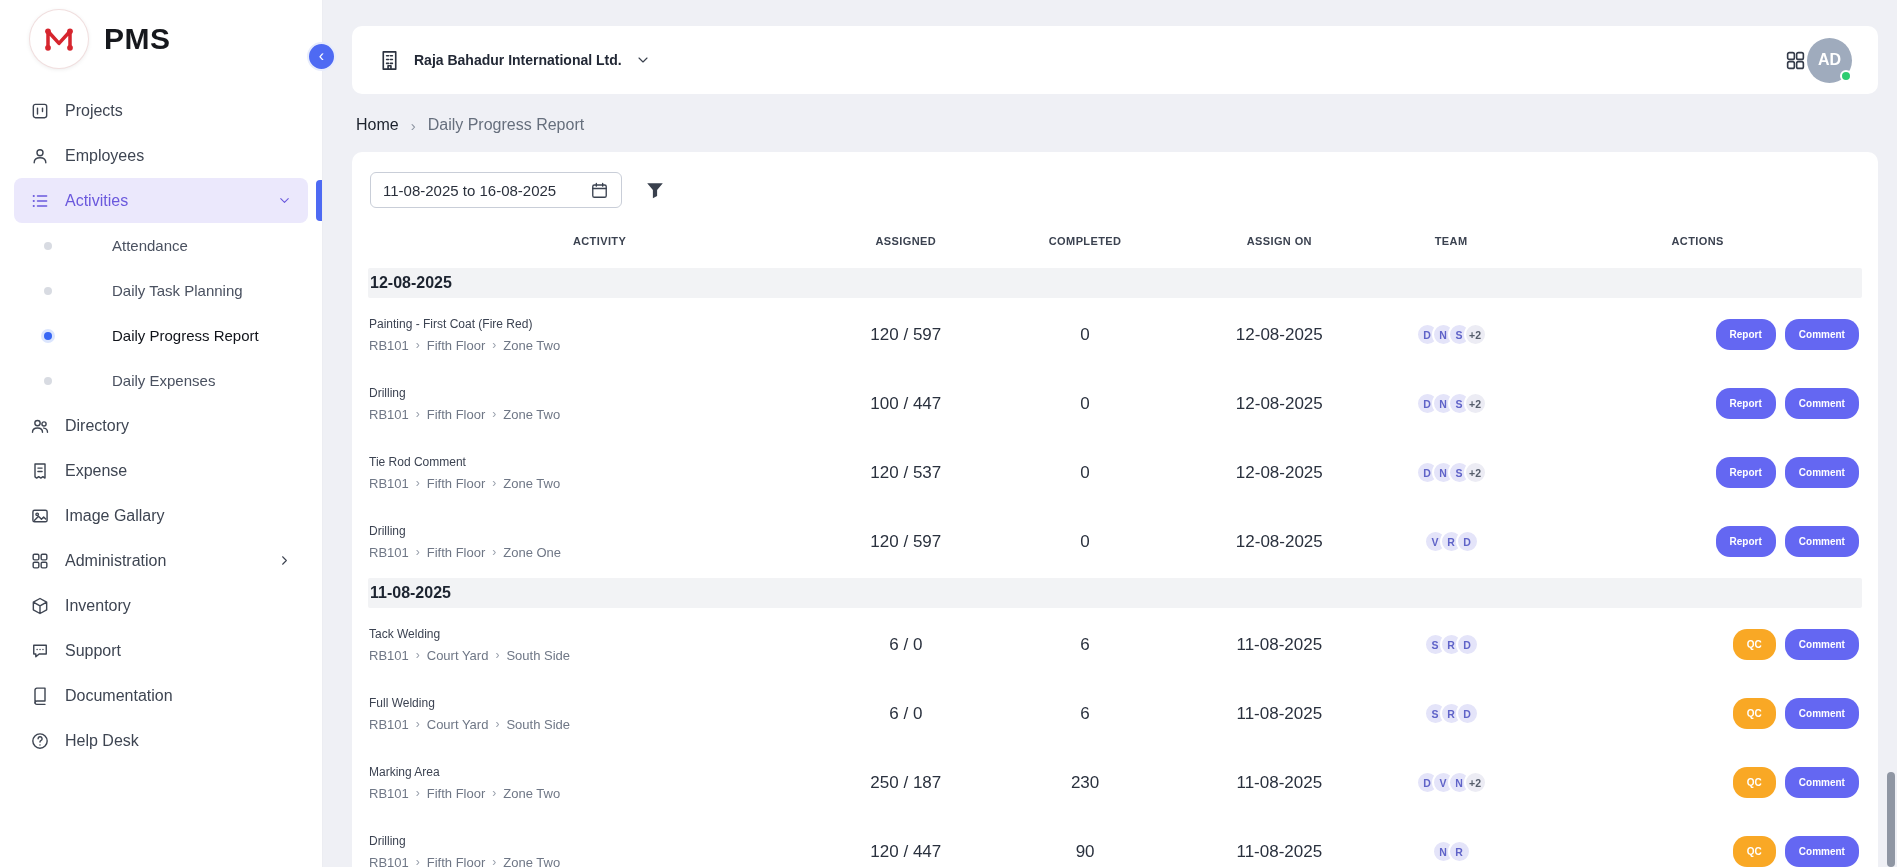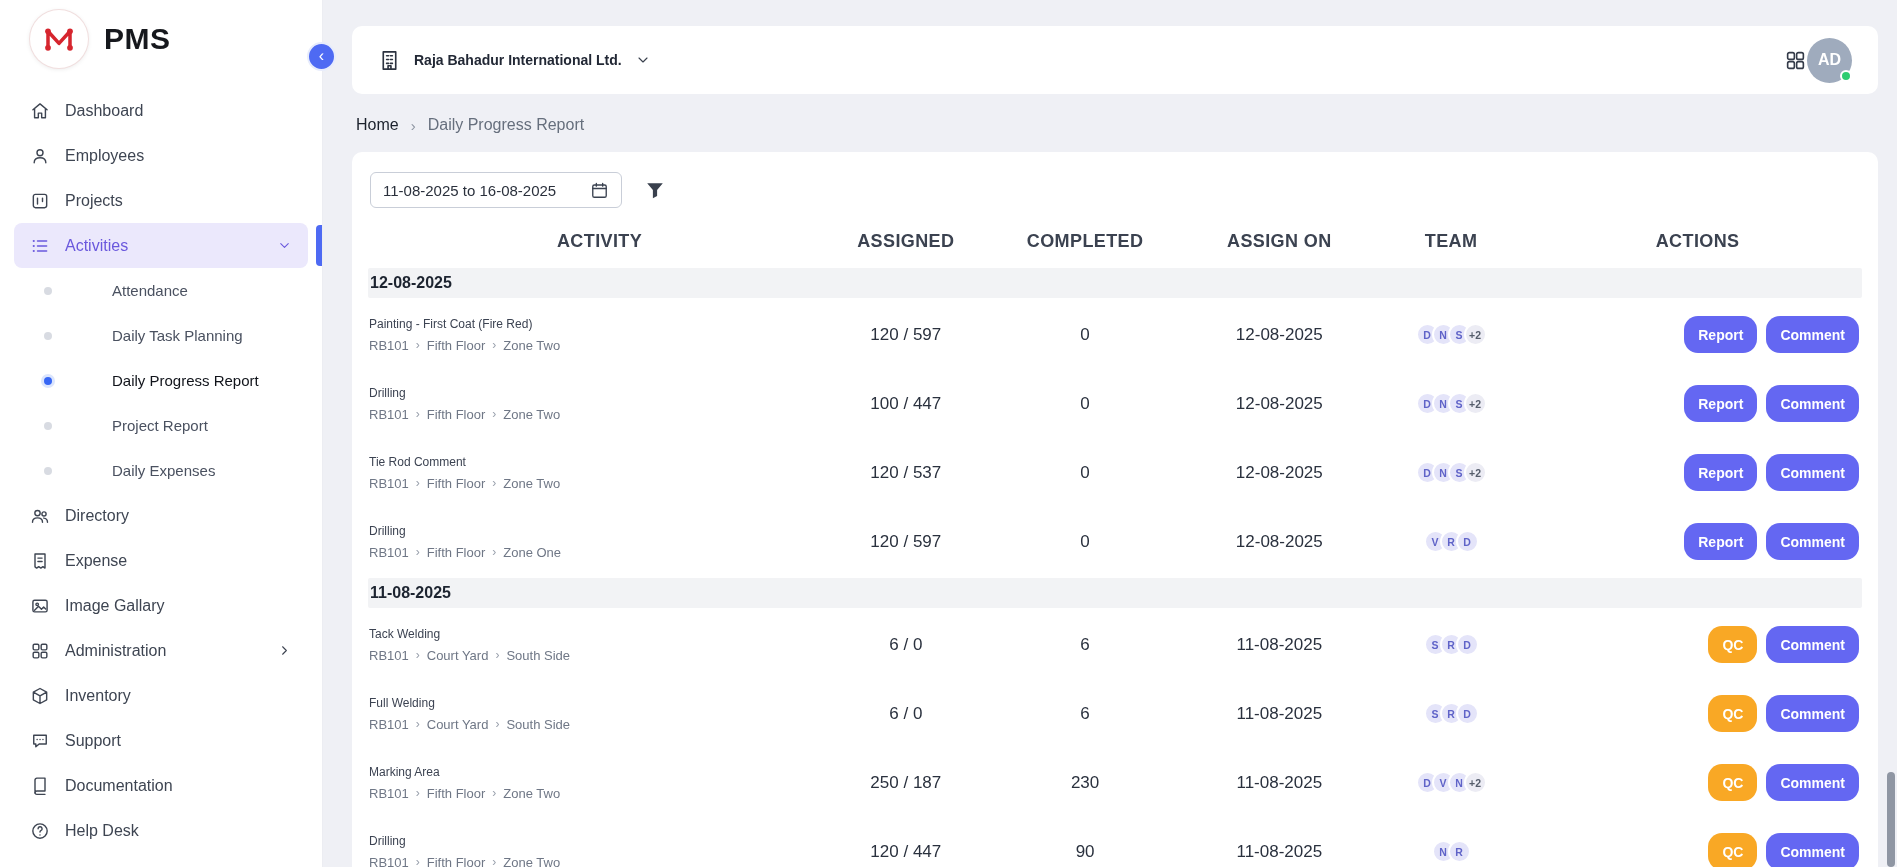--- a/index.html
+++ b/index.html
@@ -43,35 +43,35 @@
   .bc-sep { color:#8d94a1; font-size:15px; }
 
   .card { background:#fff; border-radius:10px; padding:20px 16px; height:760px; }
   .filter-row { display:flex; align-items:center; gap:22px; padding-left:2px; }
   .date-input { display:flex; align-items:center; justify-content:space-between; gap:10px; width:252px; height:36px; border:1px solid #c9ced8; border-radius:6px; padding:0 12px; font-size:15px; color:#2a303c; background:#fff; cursor:pointer; }
   .date-input svg { color:#3a4250; flex:none; }
   .filter-funnel { cursor:pointer; }
 
   .thead, .trow { display:grid; grid-template-columns:31% 10% 14% 12% 11% 22%; align-items:center; }
   .thead { height:50px; margin-top:8px; }
-  .th { text-align:center; font-size:18px; font-weight:700; color:#3b4250; letter-spacing:.4px; }
+  .th { text-align:center; font-size:11px; font-weight:700; color:#3b4250; letter-spacing:.4px; }
   .group-row { height:30px; background:#f2f3f5; border-radius:2px; display:flex; align-items:center; padding:0 2px; margin:2px 0; }
   .group-date { font-size:16px; font-weight:700; color:#1d2430; }
   .trow { min-height:69px; }
   .c-activity { padding:6px 10px 6px 1px; }
   .act-title { font-size:12px; color:#3c4352; }
   .act-path { margin-top:7px; font-size:13px; color:#6f7786; display:flex; align-items:center; gap:7px; }
   .path-sep { color:#9aa1ad; font-size:12px; }
   .cell-num { text-align:center; font-size:17px; color:#2a313e; }
   .c-team { display:flex; justify-content:center; }
   .chip { width:23px; height:23px; border-radius:50%; background:#e4e4f9; color:#5f63c8; font-size:10.5px; font-weight:700; display:flex; align-items:center; justify-content:center; border:2px solid #fff; margin-left:-7px; }
   .chip:first-child { margin-left:0; }
   .chip.extra { background:#ececf4; color:#555d6b; }
   .c-actions { display:flex; justify-content:flex-end; gap:9px; padding-right:3px; }
-  .btn { border:none; border-radius:14px; color:#fff; font-size:14px; font-weight:700; height:37px; padding:0 14px; cursor:pointer; font-family:inherit; }
+  .btn { border:none; border-radius:14px; color:#fff; font-size:10px; font-weight:700; height:31px; padding:0 14px; cursor:pointer; font-family:inherit; }
   .btn-purple { background:#6467f2; }
   .btn-qc { background:#f9a825; }
 
   .scroll-thumb { position:fixed; right:2px; top:772px; width:8px; height:95px; background:#8f96a3; border-radius:4px; }
 </style>
 </head>
 <body>
 
 <div class="app">
 
@@ -84,37 +84,31 @@
           <circle cx="30" cy="13" r="2.6" fill="#d6252e"></circle>
           <circle cx="10" cy="28" r="2.6" fill="#d6252e"></circle>
           <circle cx="30" cy="28" r="2.6" fill="#d6252e"></circle>
         </svg>
       </div>
       <span class="logo-text">PMS</span>
     </div>
     <nav id="sidebar-nav">
         <div class="nav-item">
           <svg viewBox="0 0 24 24">
-            <path class="icon-stroke" d="M3.5 10.5 L12 3.5 L20.5 10.5 M5.5 9 V20 H10 V14.5 H14 V20 H18.5 V9"></path>
-          </svg>
-          <span class="nav-label">Dashboard</span>
+            <rect class="icon-stroke" x="4" y="4" width="16" height="16" rx="2.5"></rect>
+            <path class="icon-stroke" d="M9 8.5 V15.5 M15 8.5 V12.5"></path>
+          </svg>
+          <span class="nav-label">Projects</span>
         </div>
         <div class="nav-item">
           <svg viewBox="0 0 24 24">
             <circle class="icon-stroke" cx="12" cy="8" r="3.6"></circle>
             <path class="icon-stroke" d="M5 20 C5 15.8 8 14 12 14 C16 14 19 15.8 19 20"></path>
           </svg>
           <span class="nav-label">Employees</span>
-        </div>
-        <div class="nav-item">
-          <svg viewBox="0 0 24 24">
-            <rect class="icon-stroke" x="4" y="4" width="16" height="16" rx="2.5"></rect>
-            <path class="icon-stroke" d="M9 8.5 V15.5 M15 8.5 V12.5"></path>
-          </svg>
-          <span class="nav-label">Projects</span>
         </div>
         <div class="nav-item active">
           <svg viewBox="0 0 24 24">
             <path class="icon-stroke" d="M9 6 H20 M9 12 H20 M9 18 H20"></path>
             <circle cx="4.5" cy="6" r="1.3" fill="currentColor"></circle>
             <circle cx="4.5" cy="12" r="1.3" fill="currentColor"></circle>
             <circle cx="4.5" cy="18" r="1.3" fill="currentColor"></circle>
           </svg>
           <span class="nav-label">Activities</span>
           <svg class="chev" viewBox="0 0 24 24">
@@ -126,24 +120,20 @@
           <span class="bullet"></span>
           <span class="sub-label">Attendance</span>
         </div>
         <div class="nav-sub">
           <span class="bullet"></span>
           <span class="sub-label">Daily Task Planning</span>
         </div>
         <div class="nav-sub sub-active">
           <span class="bullet"></span>
           <span class="sub-label">Daily Progress Report</span>
-        </div>
-        <div class="nav-sub">
-          <span class="bullet"></span>
-          <span class="sub-label">Project Report</span>
         </div>
         <div class="nav-sub">
           <span class="bullet"></span>
           <span class="sub-label">Daily Expenses</span>
         </div>
         <div class="nav-item">
           <svg viewBox="0 0 24 24">
             <circle class="icon-stroke" cx="9" cy="8.5" r="3.2"></circle>
             <path class="icon-stroke" d="M3 19.5 C3 16 5.6 14.3 9 14.3 C12.4 14.3 15 16 15 19.5"></path>
             <circle class="icon-stroke" cx="16.8" cy="9.5" r="2.5"></circle>

